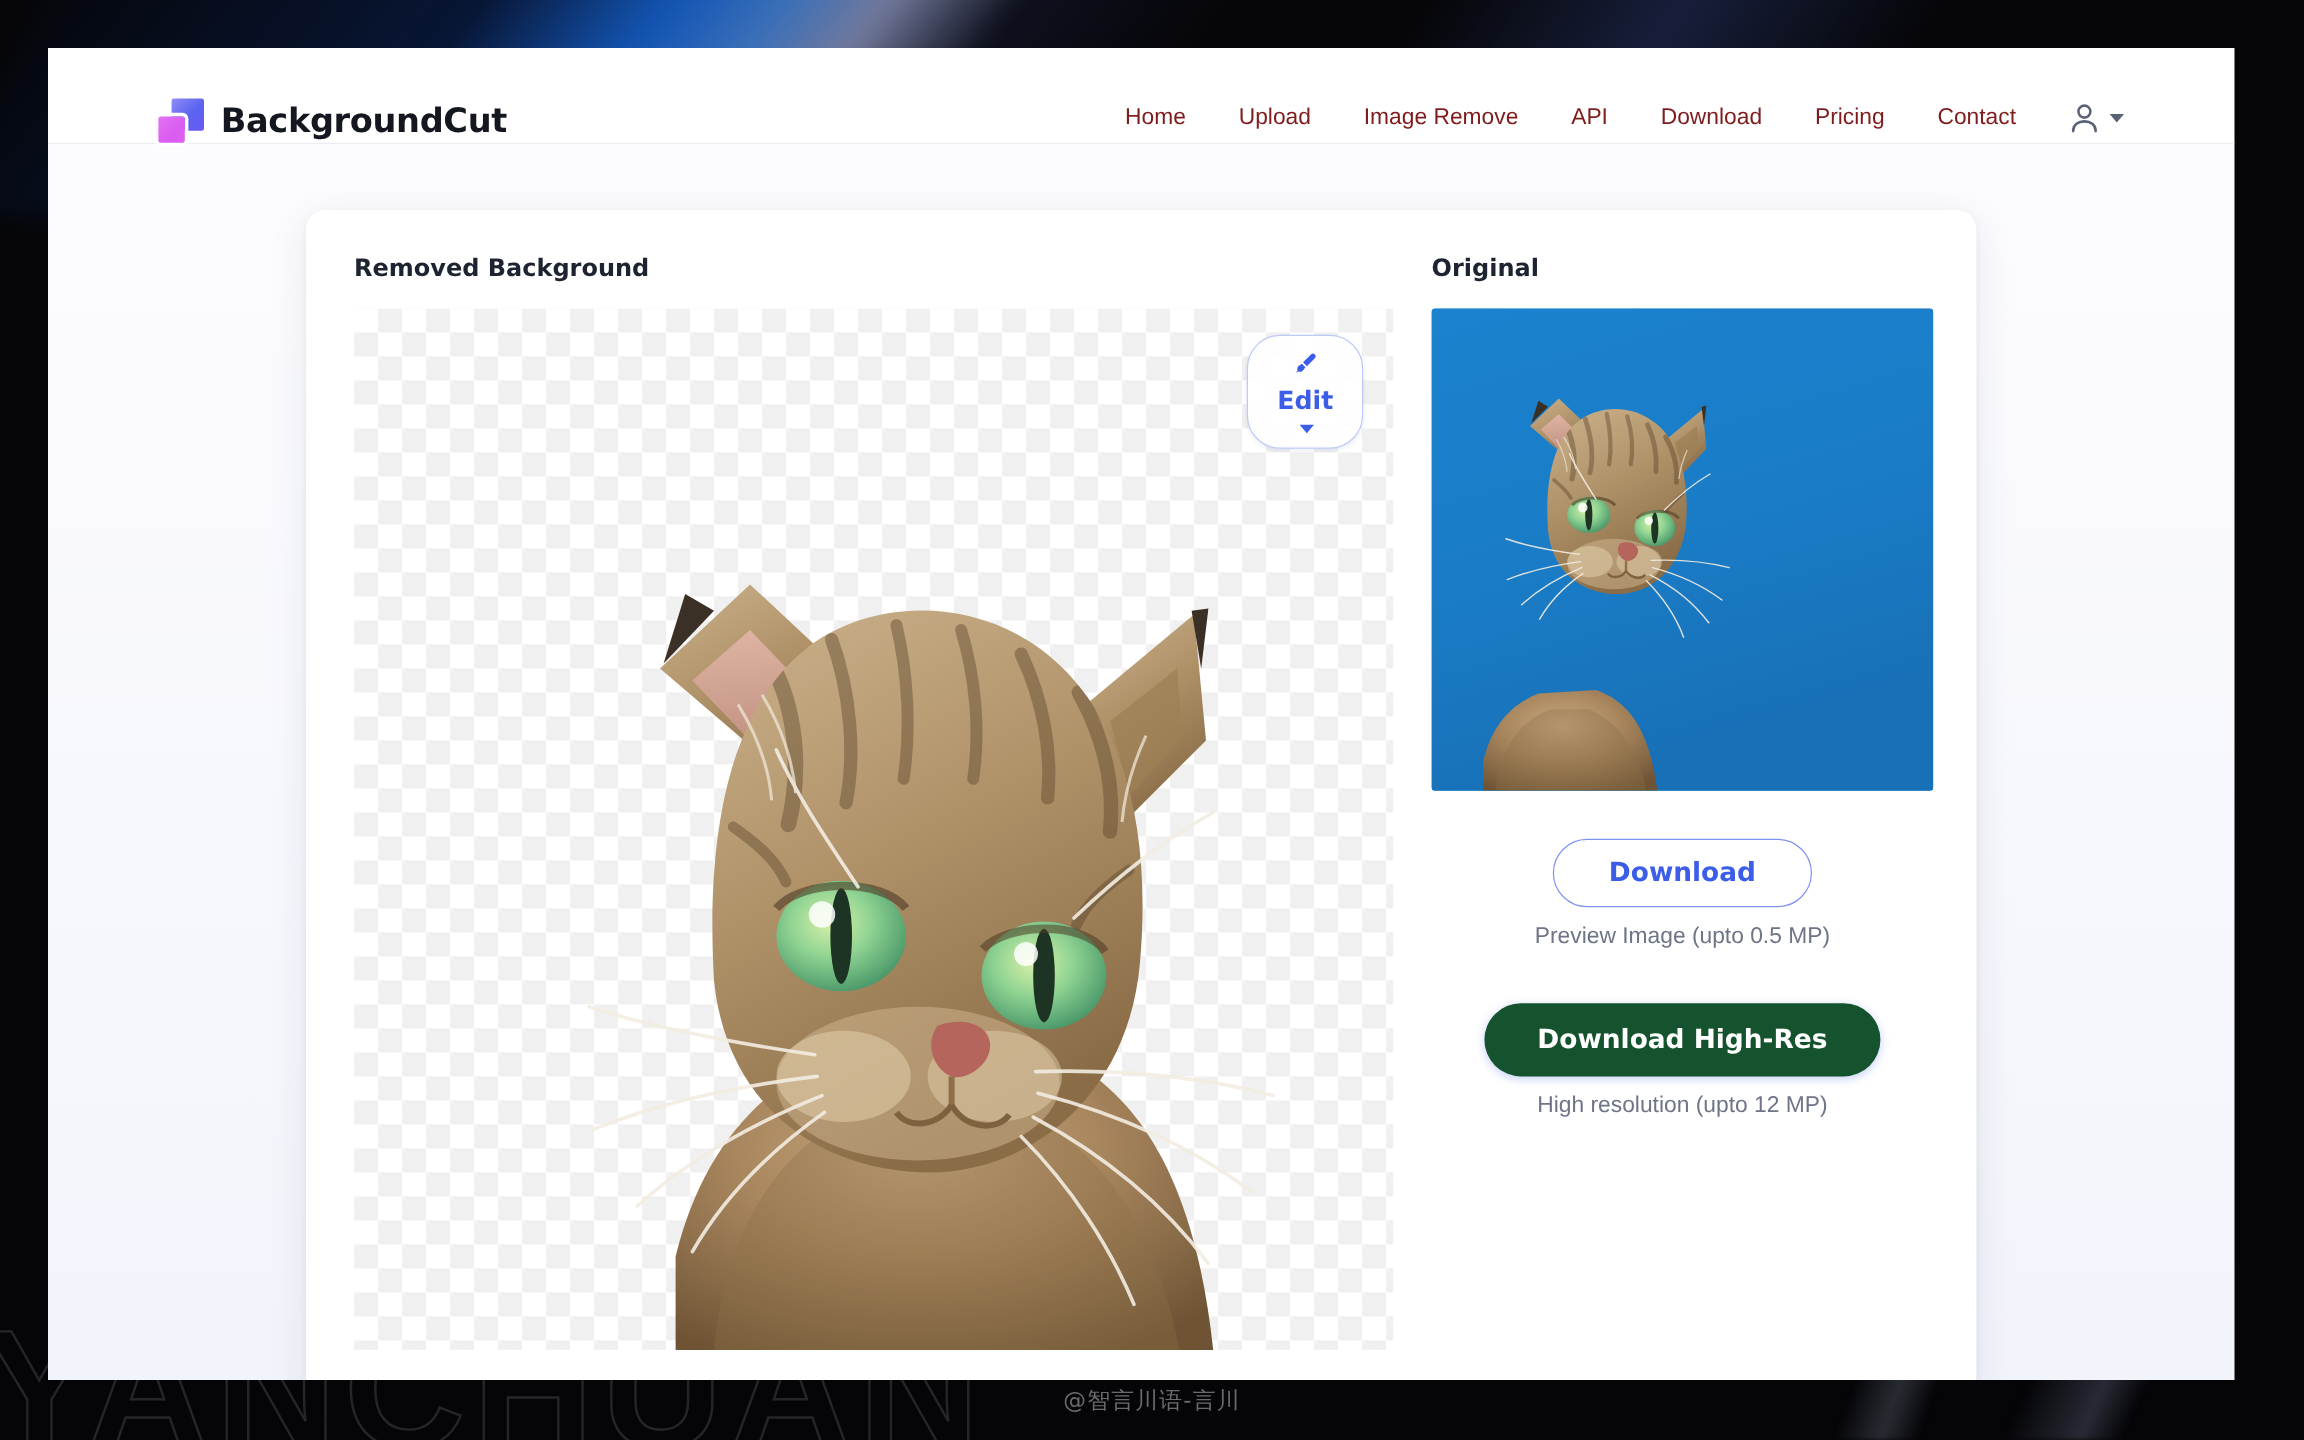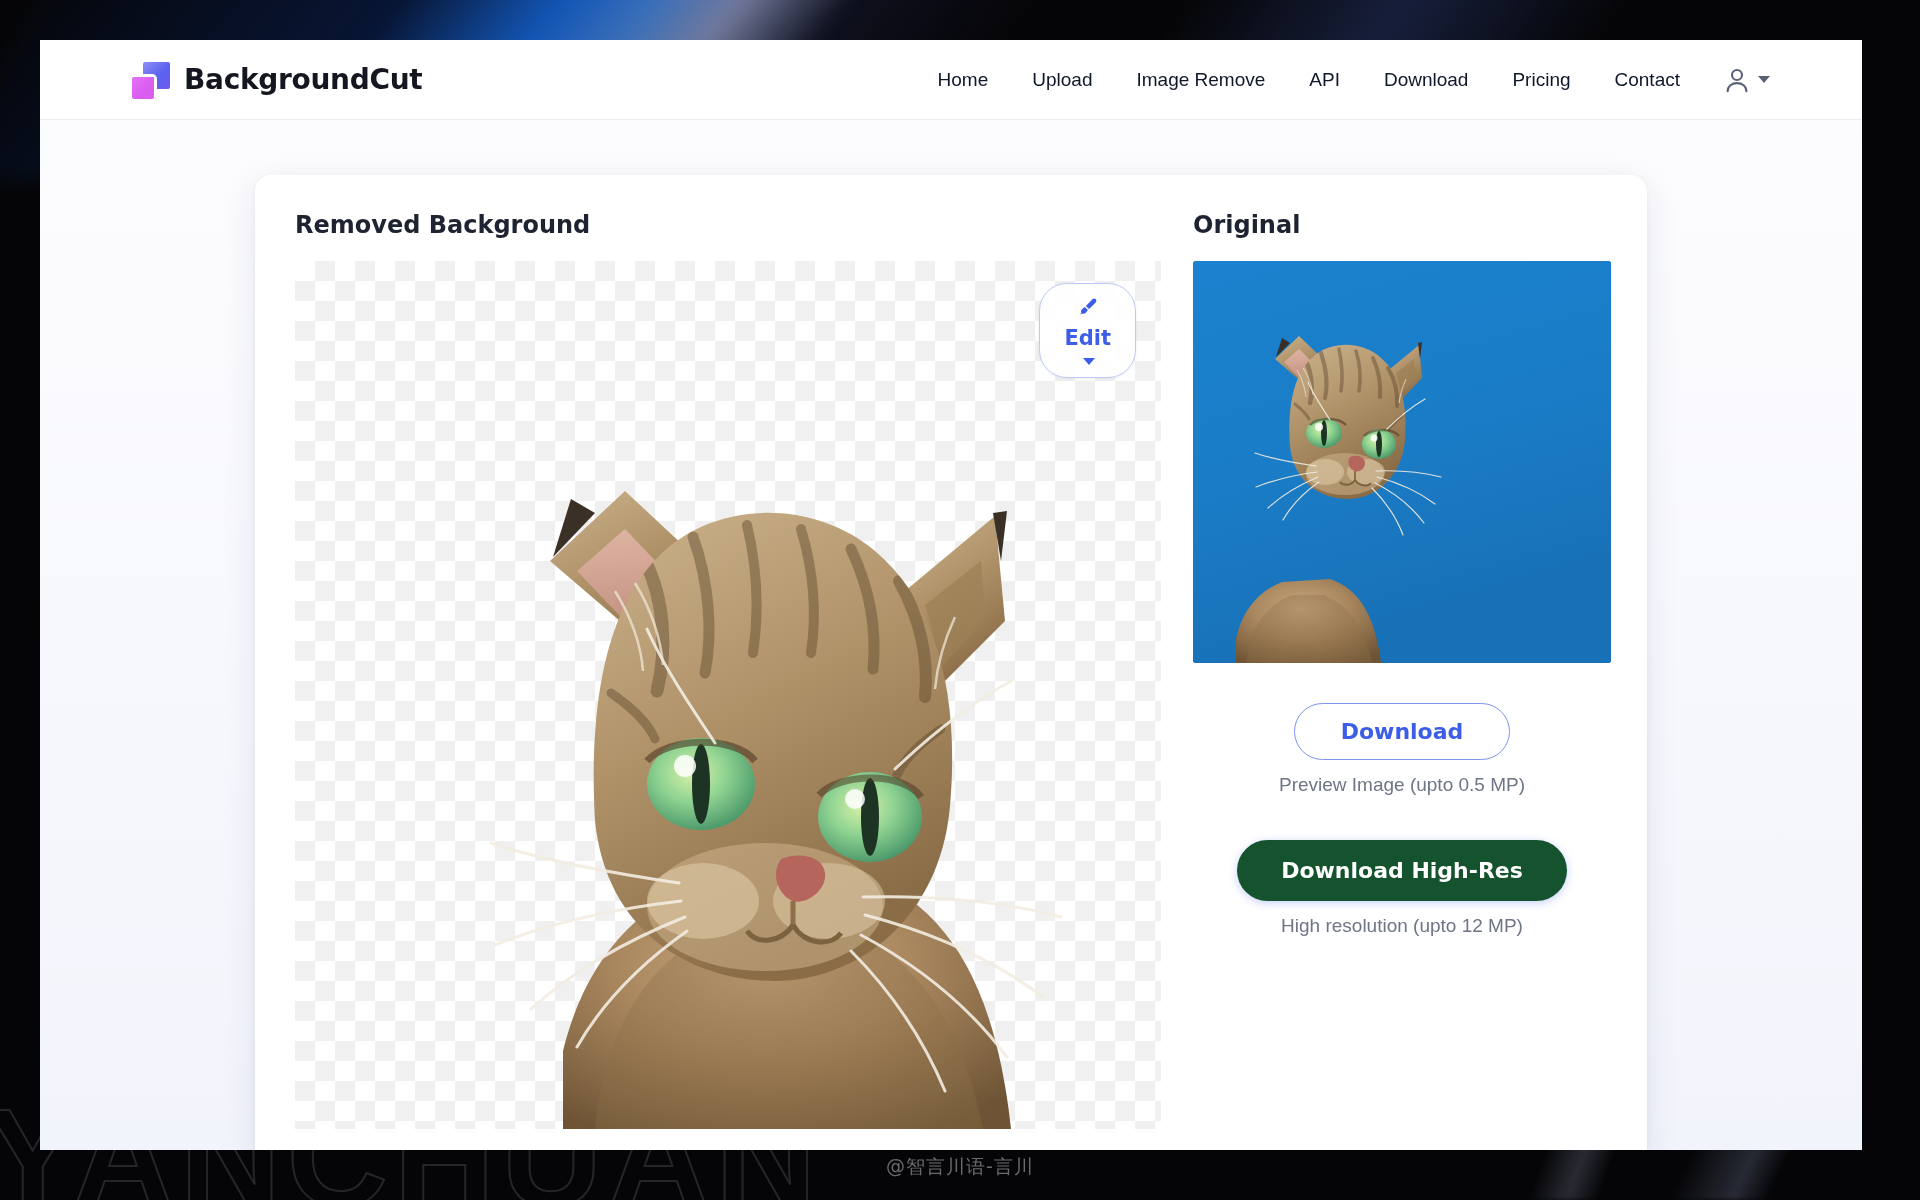--- a/index.html
+++ b/index.html
@@ -97,21 +97,21 @@
     background: #ffffff;
     overflow: hidden;
   }
 
   
   .site-header {
     height: 80px;
     background: #ffffff;
     border-bottom: 1px solid #eceef4;
     display: flex;
-    align-items: center;
+    align-items: flex-end;
     padding: 0 92px 0 92px;
     position: relative;
   }
   .brand {
     display: flex;
     align-items: center;
     gap: 14px;
     cursor: pointer;
     text-decoration: none;
   }
@@ -145,21 +145,21 @@
   }
 
   .main-nav {
     margin-left: auto;
     display: flex;
     align-items: center;
     gap: 0px;
   }
   .nav-link {
     font-size: 19px;
-    color: #0f172a;
+    color: #7f1d1d;
     text-decoration: none;
     padding: 10px 22px;
     white-space: nowrap;
     cursor: pointer;
   }
 
   .account-menu {
     display: flex;
     align-items: center;
     gap: 6px;
@@ -190,21 +190,21 @@
     padding: 36px 40px 40px 40px;
     display: flex;
     gap: 32px;
     height: 992px;
   }
 
   .col-left  { width: 866px; flex: none; }
   .col-right { width: 418px; flex: none; }
 
   .col-title {
-    font-size: 24px;
+    font-size: 20px;
     font-weight: 700;
     color: #1d2330;
     margin-bottom: 22px;
     font-family: "DejaVu Sans", sans-serif;
   }
 
   
   .canvas-wrap {
     position: relative;
     width: 866px;

